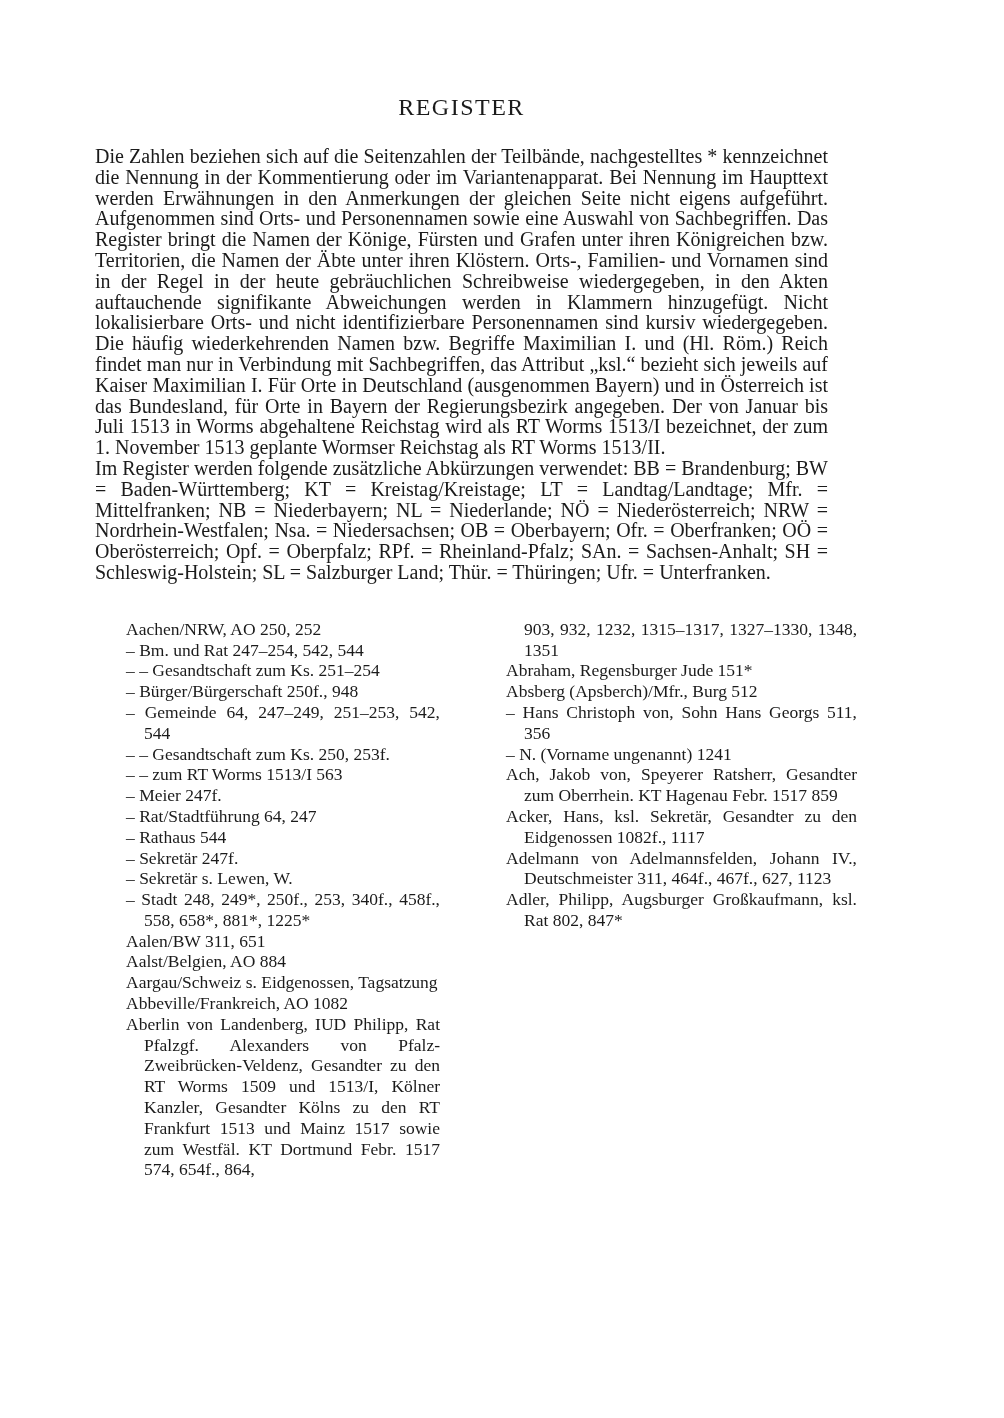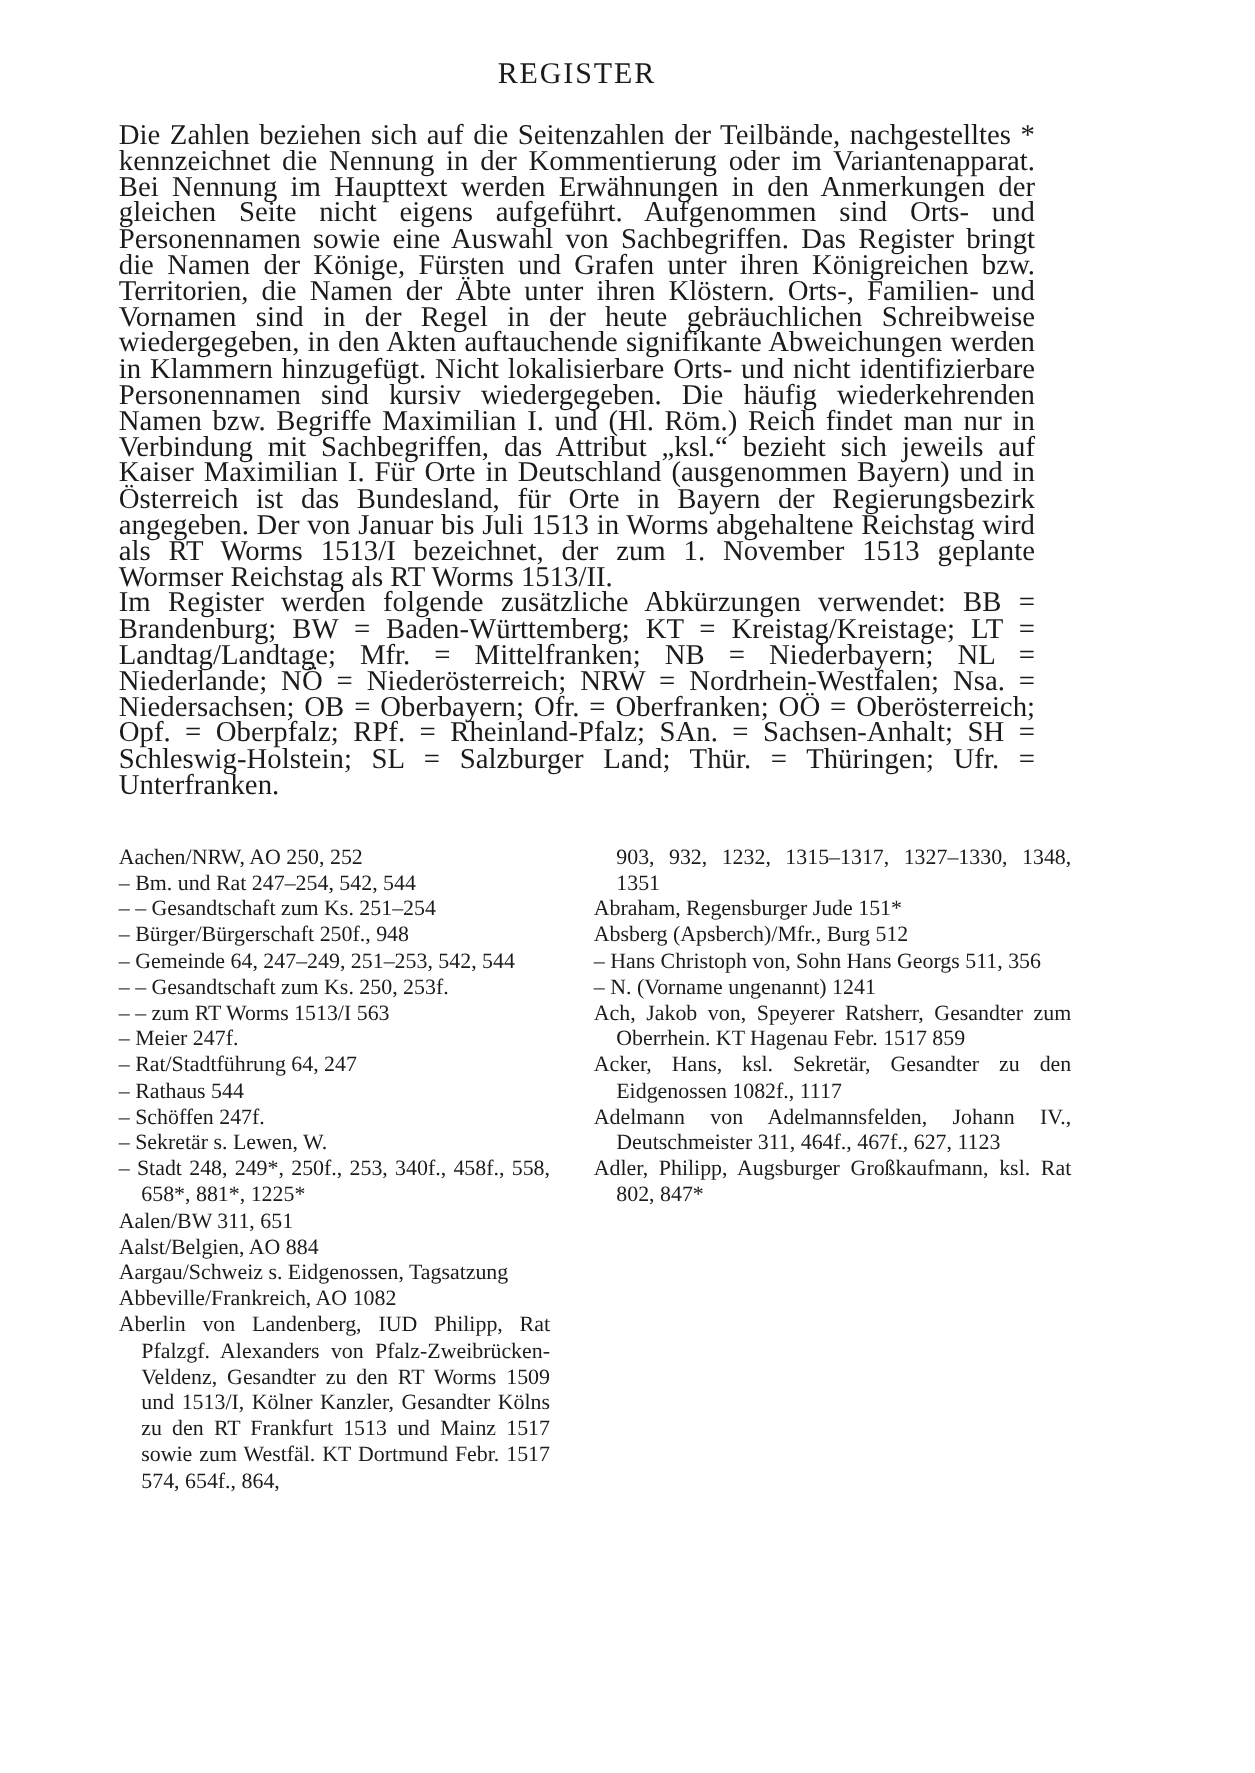--- a/index.html
+++ b/index.html
@@ -10,36 +10,36 @@
     body {
       width: 1004px;
       height: 1418px;
       overflow: hidden;
     }
     .page {
       position: relative;
       width: 924px;
       height: 1418px;
       box-sizing: border-box;
-      padding: 46px 96px 40px 95px;
+      padding: 94px 96px 40px 95px;
       background: #ffffff;
       color: #1b1b1b;
       font-family: "Liberation Serif", "DejaVu Serif", serif;
     }
     .title {
       margin: 0 0 25px 0;
       text-align: center;
       font-size: 24px;
       font-weight: normal;
       letter-spacing: 1.5px;
       color: #1b1b1b;
     }
     .para {
       margin: 0;
-      font-size: 23px;
+      font-size: 20px;
       line-height: 20.8px;
       text-align: justify;
     }
     .columns {
       display: flex;
       margin-top: 36px;
     }
     .col {
       font-size: 17.5px;
       line-height: 20.8px;
@@ -50,20 +50,21 @@
       margin-right: 35px;
     }
     .col-right {
       width: 382px;
       flex: 0 0 382px;
     }
     .entry {
       padding-left: 18px;
       text-indent: -18px;
       text-align: justify;
+      margin-left: 31px;
     }
     .entry.continuation {
       text-indent: 0;
     }
   </style>
 </head>
 <body>
 
 <div class="page">
 
@@ -78,21 +79,21 @@
       <div class="entry">Aachen/NRW, AO  250, 252</div>
       <div class="entry">– Bm. und Rat  247–254, 542, 544</div>
       <div class="entry">– – Gesandtschaft zum Ks.  251–254</div>
       <div class="entry">– Bürger/Bürgerschaft  250f., 948</div>
       <div class="entry">– Gemeinde  64, 247–249, 251–253, 542, 544</div>
       <div class="entry">– – Gesandtschaft zum Ks.  250, 253f.</div>
       <div class="entry">– – zum RT Worms 1513/I  563</div>
       <div class="entry">– Meier  247f.</div>
       <div class="entry">– Rat/Stadtführung  64, 247</div>
       <div class="entry">– Rathaus  544</div>
-      <div class="entry">– Schöffen  247f.</div>
+      <div class="entry">– Sekretär  247f.</div>
       <div class="entry">– Sekretär  s. Lewen, W.</div>
       <div class="entry">– Stadt  248, 249*, 250f., 253, 340f., 458f., 558, 658*, 881*, 1225*</div>
       <div class="entry">Aalen/BW  311, 651</div>
       <div class="entry">Aalst/Belgien, AO  884</div>
       <div class="entry">Aargau/Schweiz  s. Eidgenossen, Tagsatzung</div>
       <div class="entry">Abbeville/Frankreich, AO  1082</div>
       <div class="entry">Aberlin von Landenberg, IUD Philipp, Rat Pfalzgf. Alexanders von Pfalz-Zweibrücken-Veldenz, Gesandter zu den RT Worms 1509 und 1513/I, Kölner Kanzler, Gesandter Kölns zu den RT Frankfurt 1513 und Mainz 1517 sowie zum Westfäl. KT Dortmund Febr. 1517  574, 654f., 864,</div>
     </div>
 
     <div class="col col-right">

